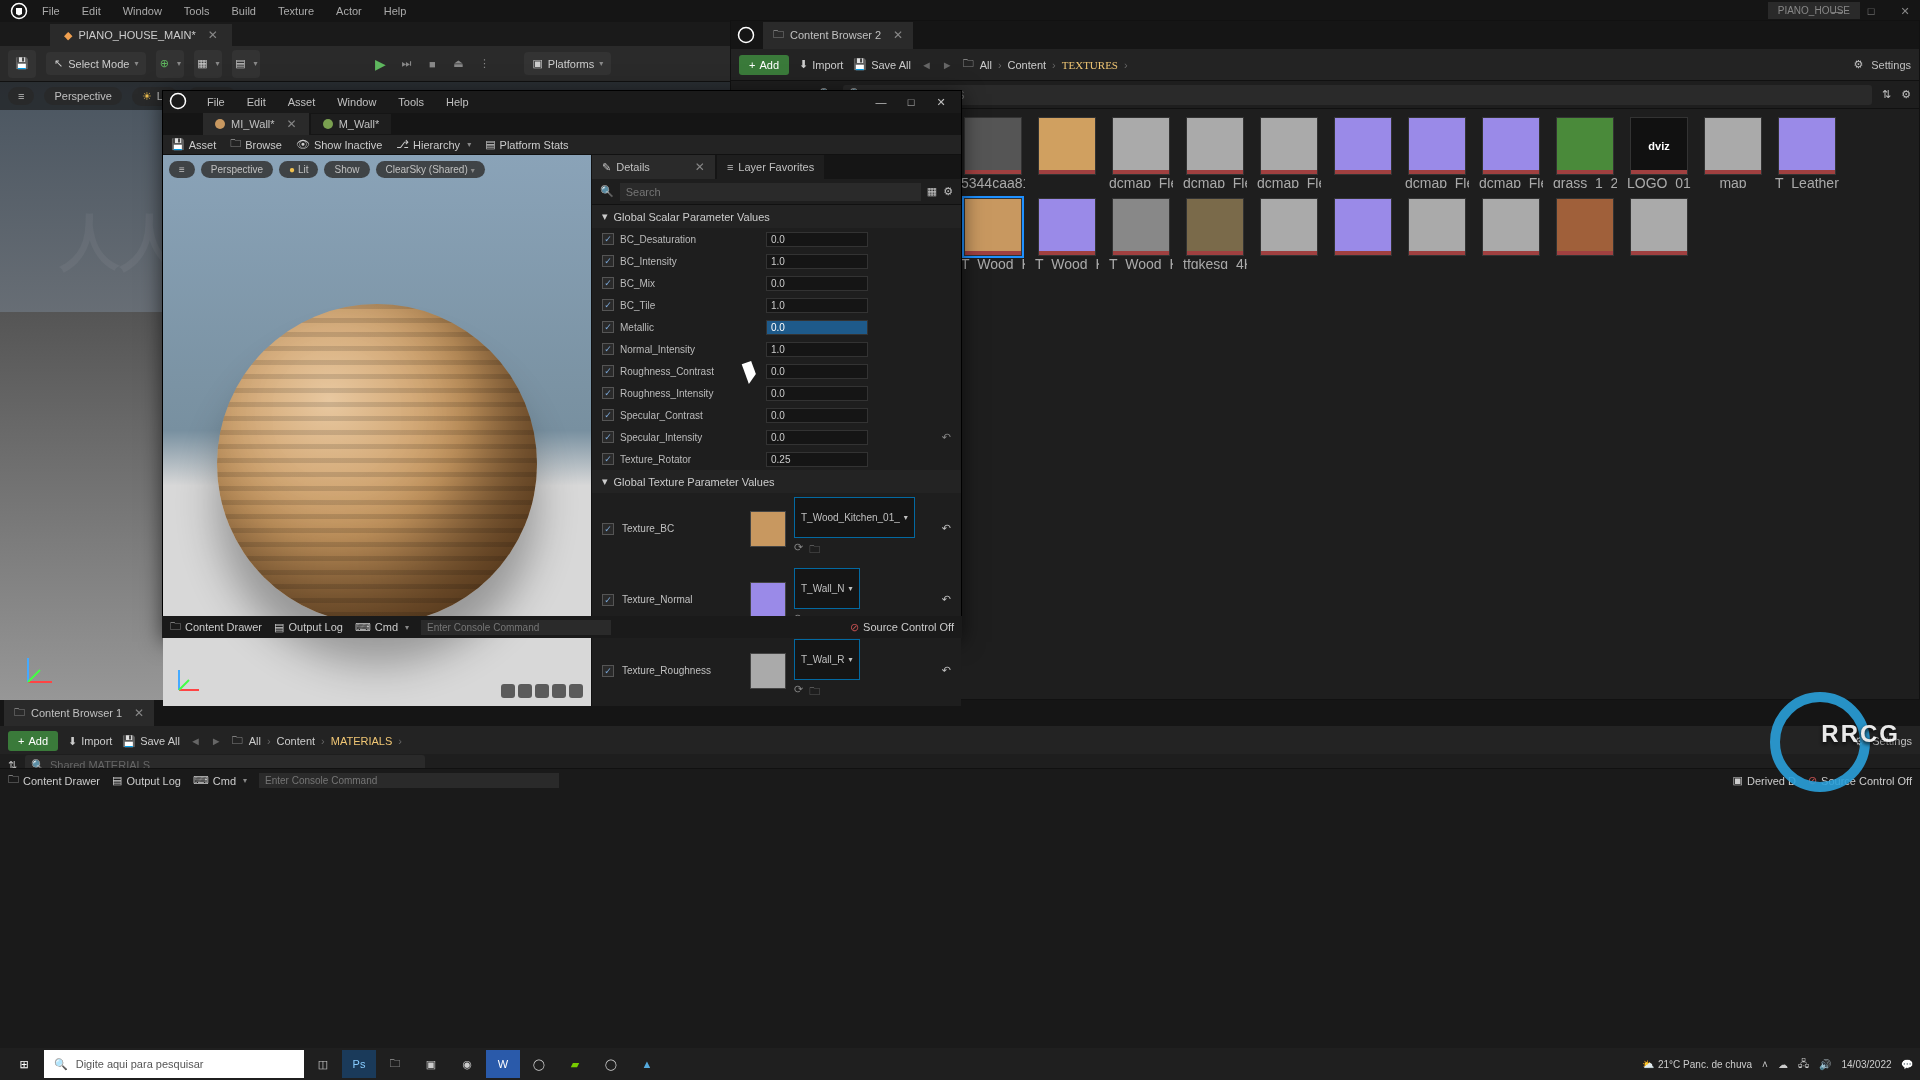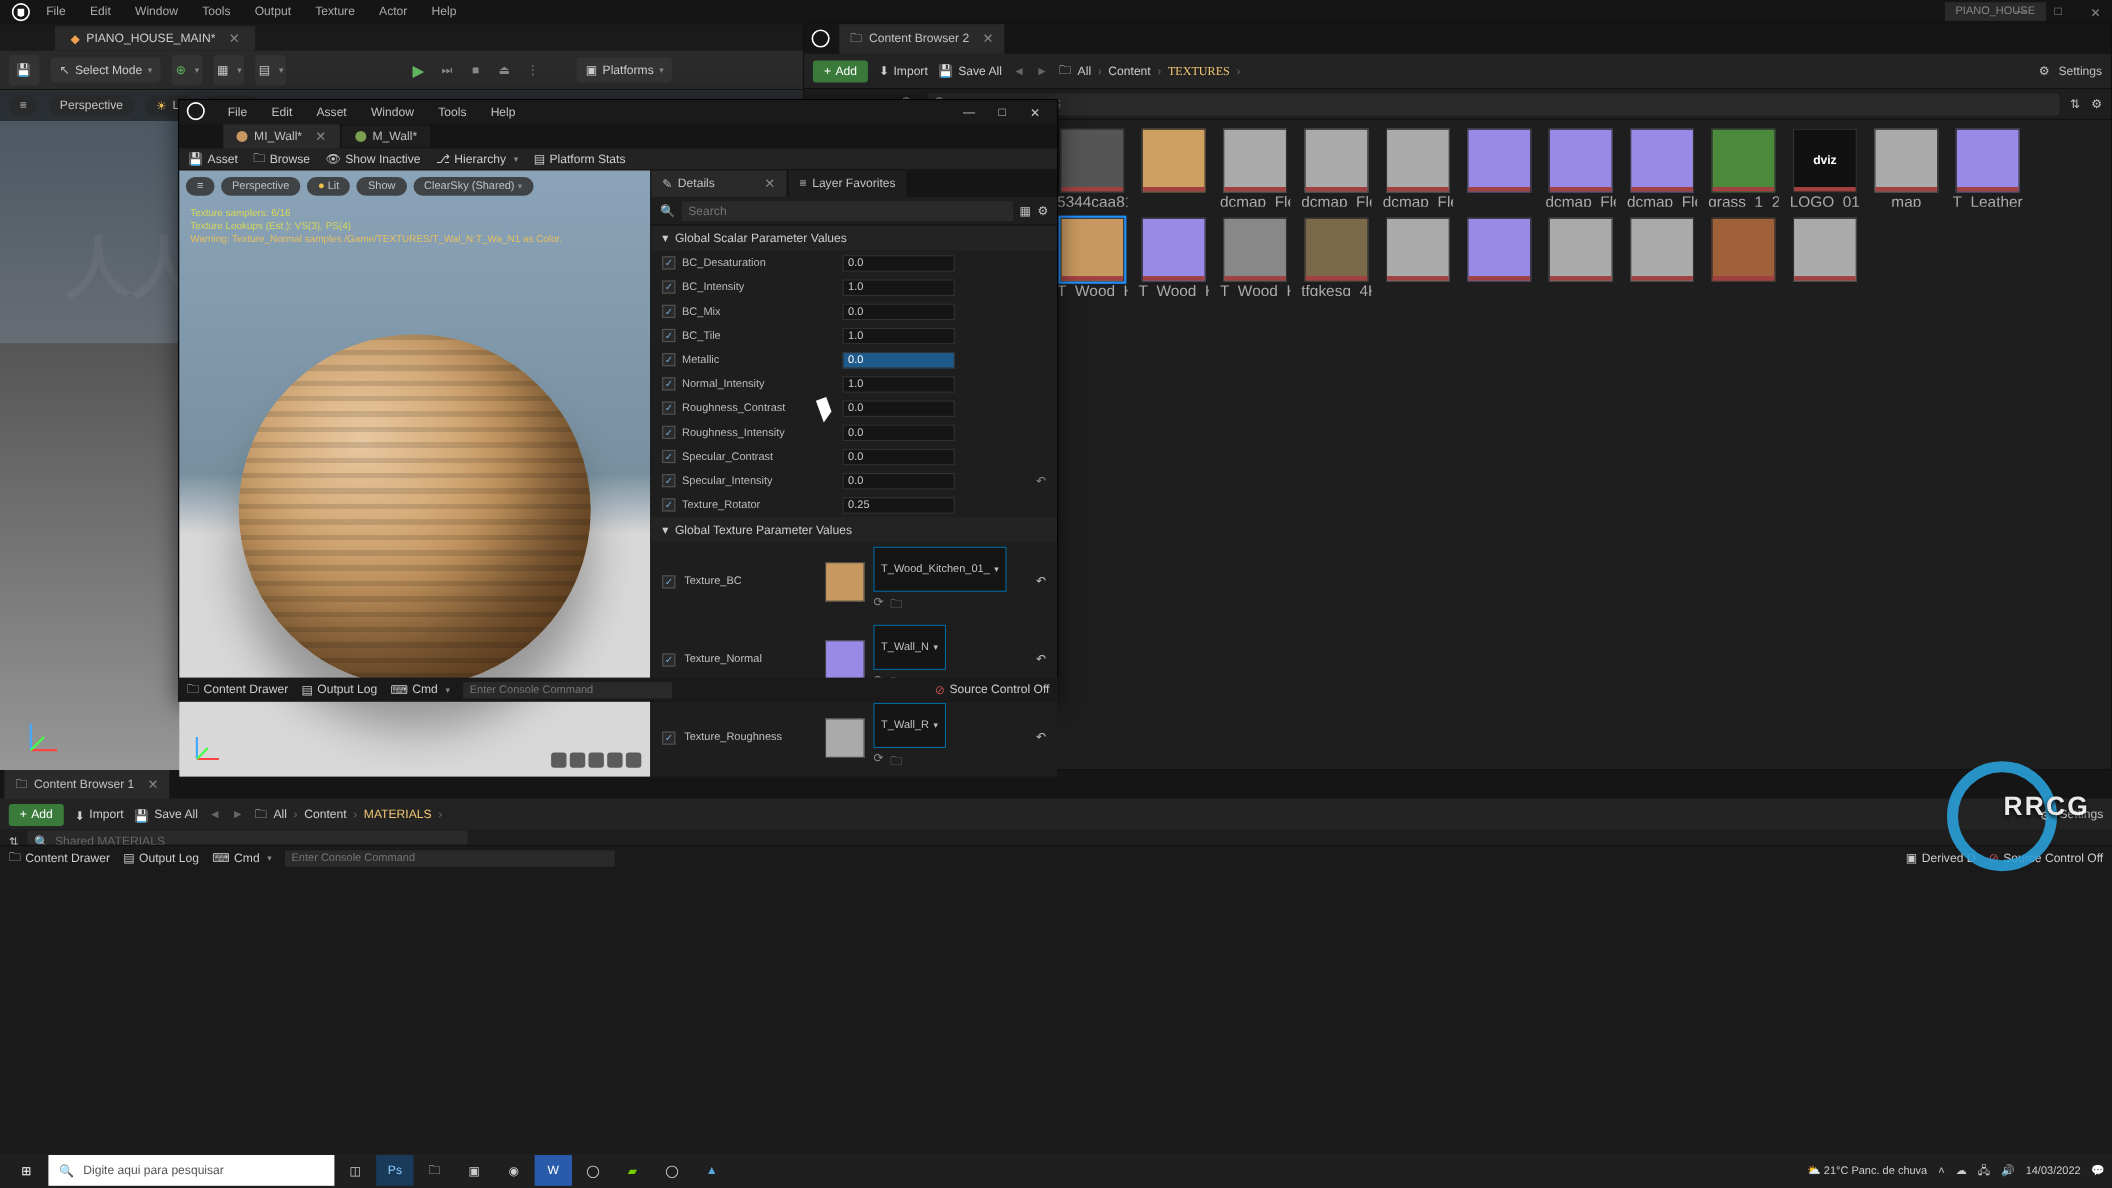--- a/index.html
+++ b/index.html
@@ -141,21 +141,21 @@
   <span class="logo">
     <svg class="ue-logo-svg" viewBox="0 0 24 24">
         <circle cx="12" cy="12" r="10" fill="none" stroke="#fff" stroke-width="2"></circle>
         <path d="M8 8 L8 16 L12 18 L16 16 L16 8" fill="#fff"></path>
       </svg>
   </span>
   <span class="menu-item">File</span>
   <span class="menu-item">Edit</span>
   <span class="menu-item">Window</span>
   <span class="menu-item">Tools</span>
-  <span class="menu-item">Output</span>
+  <span class="menu-item">Build</span>
   <span class="menu-item">Texture</span>
   <span class="menu-item">Actor</span>
   <span class="menu-item">Help</span>
 </div>
 <div class="right-top-tab">PIANO_HOUSE</div>
 <div class="win-controls-top">
   <span>—</span>
   <span>□</span>
   <span>✕</span>
 </div>
@@ -500,25 +500,20 @@
       </div>
   </div>
   <div class="mat-body">
     <div class="mat-preview">
       <div class="mat-preview-topbar">
         <span class="mat-preview-pill">≡</span>
         <span class="mat-preview-pill">Perspective</span>
         <span class="mat-preview-pill"><span style="color:#f0c050">●</span> <span>Lit</span></span>
         <span class="mat-preview-pill">Show</span>
         <span class="mat-preview-pill caret-d">ClearSky (Shared)</span>
-      </div>
-      <div class="mat-preview-info">
-        <div>Texture samplers: 6/16</div>
-        <div>Texture Lookups (Est.): VS(3), PS(4)</div>
-        <div style="color:#e8c060">Warning: Texture_Normal samples /Game/TEXTURES/T_Wal_N:T_Wa_N1 as Color.</div>
       </div>
       <div class="sphere"></div>
       <div class="axis-small">
         <svg viewBox="0 0 30 30">
             <line x1="6" y1="24" x2="6" y2="4" stroke="#4af" stroke-width="2"></line>
             <line x1="6" y1="24" x2="26" y2="24" stroke="#f44" stroke-width="2"></line>
             <line x1="6" y1="24" x2="16" y2="14" stroke="#4f4" stroke-width="2"></line>
           </svg>
       </div>
       <div class="shape-row">

